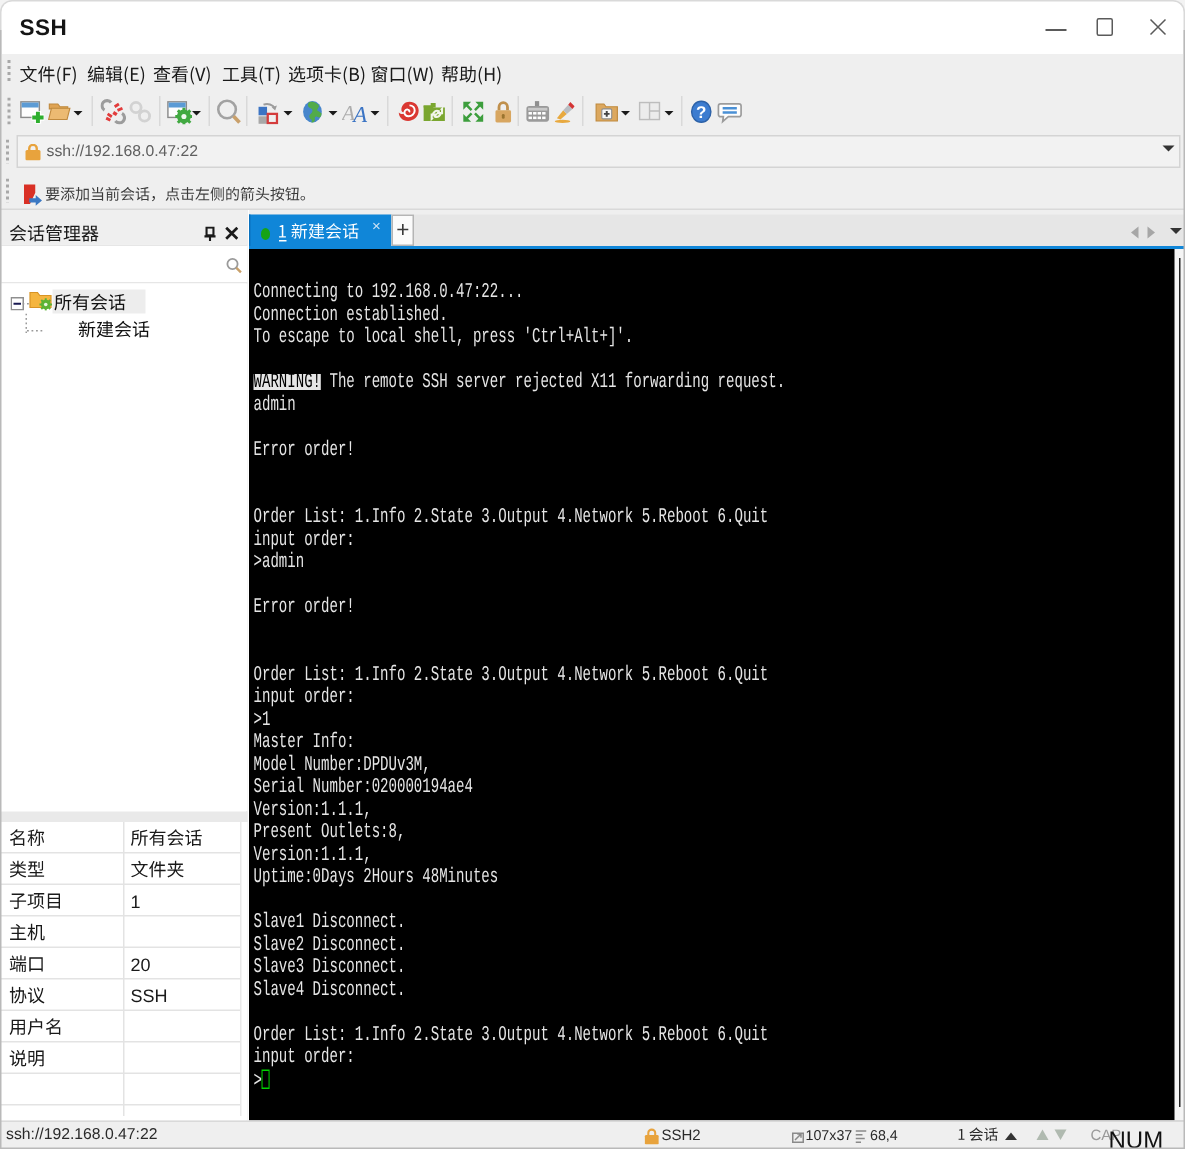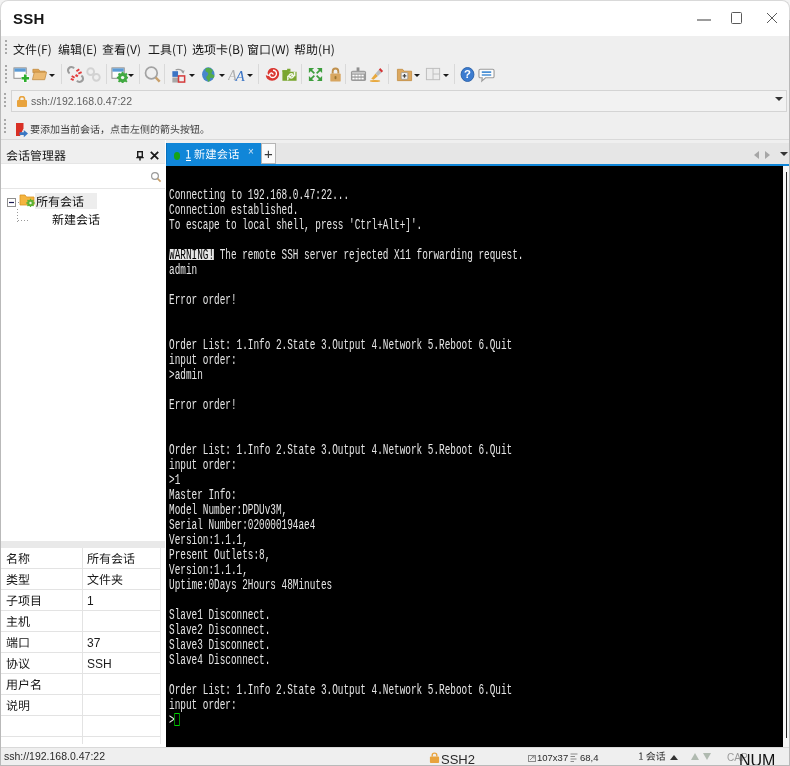--- a/index.html
+++ b/index.html
@@ -361,21 +361,21 @@
       <div class="prow" style="top:42px">
           <span class="k"></span>
           <span class="v">1</span>
         </div>
       <div class="prow" style="top:63px">
           <span class="k"></span>
           <span class="v"></span>
         </div>
       <div class="prow" style="top:84px">
           <span class="k"></span>
-          <span class="v">37</span>
+          <span class="v">20</span>
         </div>
       <div class="prow" style="top:105px">
           <span class="k"></span>
           <span class="v">SSH</span>
         </div>
       <div class="prow" style="top:126px">
           <span class="k"></span>
           <span class="v"></span>
         </div>
       <div class="prow" style="top:147px">
@@ -386,21 +386,21 @@
     </div>
   </div>
 </div>
 
 <div id="statusbar">
   <div class="sb" style="left:4px;">ssh://192.168.0.47:22</div>
   <svg class="abs" style="left:429px; top:4px;" width="11" height="11" viewBox="0 0 12 12">
     <rect x="1" y="5" width="10" height="7" rx="1" fill="#e8a33d"></rect>
     <path d="M3.5 5 V3.5 A2.5 2.3 0 0 1 8.5 3.5 V5" fill="none" stroke="#e8a33d" stroke-width="1.5"></path>
   </svg>
-  <div class="sb" style="left:441px; font-size:13px; top:4px;">SSH2</div>
+  <div class="sb" style="left:441px; font-size:10px; top:4px;">SSH2</div>
   <div class="sb" style="left:488px; font-size:15px; top:17px;">xterm</div>
   <svg class="abs" style="left:528px; top:5px;" width="8" height="9">
       <rect x="0.5" y="2.5" width="7" height="6" fill="none" stroke="#8a8a8a"></rect>
       <path d="M2 7 L6 3 M6 3 L3.5 3 M6 3 L6 5.5" stroke="#8a8a8a" fill="none"></path>
     </svg>
     <div class="sb" style="left:537px; font-size:9.5px; top:4px;">107x37</div>
   <svg class="abs" style="left:570px; top:5px;" width="8" height="9">
       <path d="M0.5 1 H7.5 M0.5 3.5 H5 M0.5 6 H6.5 M0.5 8.5 H4" stroke="#8a8a8a"></path>
     </svg>
     <div class="sb" style="left:580px; font-size:9.5px; top:4px;">68,4</div>

